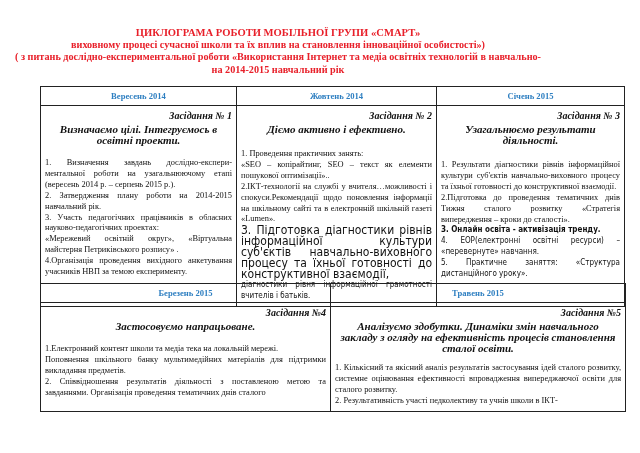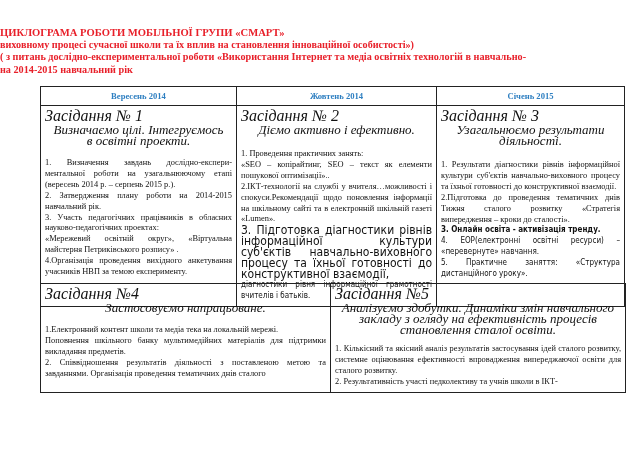--- a/index.html
+++ b/index.html
@@ -1,40 +1,40 @@
 <!DOCTYPE html>
 <html><head>
 <meta charset="utf-8">
 <style>
   html, body { margin: 0; padding: 0; }
   body {
     width: 640px; height: 453px; background: #ffffff; position: relative; overflow: hidden;
     font-family: "Liberation Serif", "DejaVu Serif", serif; color: #111;
   }
   .title-block {
-    position: absolute; left: 0; top: 27px; width: 556px; text-align: left;
+    position: absolute; left: 0; top: 27px; width: 556px; text-align: center;
     color: #e8202a; font-weight: bold; font-size: 10.2px; line-height: 12.2px;
   }
   .title-block .main { font-size: 10.6px; }
   table.grid {
     position: absolute; border-collapse: collapse; table-layout: fixed;
   }
   table.grid td {
     border: 1px solid #222; vertical-align: top; padding: 4px 4px; overflow: hidden;
   }
   td.month {
     text-align: center; color: #2e7fc1; font-weight: bold; font-size: 8.6px;
     line-height: 10px; height: 10px;
   }
   .meeting {
-    text-align: left; font-style: italic; font-weight: normal; font-size: 16px;
+    text-align: right; font-style: italic; font-weight: bold; font-size: 10px;
     line-height: 12px;
   }
   .motto {
-    text-align: center; font-style: italic; font-weight: normal; font-size: 13px;
+    text-align: center; font-style: italic; font-weight: bold; font-size: 11px;
     line-height: 11px; margin-top: 2px;
   }
   .items { font-size: 8.4px; line-height: 10.9px; margin-top: 11px; text-align: justify; }
   .items p { margin: 0; }
   .dense { font-family: "DejaVu Sans Condensed", "DejaVu Sans", sans-serif; }
   #t1 { left: 40px; top: 86px; width: 584px; }
   #t2 { left: 40px; top: 283px; width: 585px; }
   .c-body { height: 172px; }
   .c2-body { height: 88px; }
 </style>
@@ -97,20 +97,24 @@
   </tr>
 </tbody>
   </table>
 
 <table class="grid" id="t2">
   <colgroup>
       <col style="width:290px">
       <col style="width:295px">
     </colgroup>
   <tbody>
+      <tr>
+    <td class="month">Березень 2015</td>
+    <td class="month">Травень  2015</td>
+  </tr>
   <tr>
     <td class="c2-body">
       <div class="meeting">Засідання №4</div>
       <div class="motto">Застосовуємо  напрацьоване.</div>
       <div class="items" style="margin-top:12px;">
         <p>1.Електронний  контент  школи  та медіа тека на  локальній  мережі.</p>
         <p>Поповнення  шкільного  банку мультимедійних  матеріалів  для підтримки викладання предметів.</p>
         <p>2. Співвідношення  результатів  діяльності  з поставленою метою та завданнями. Організація   проведення   тематичних днів сталого</p>
       </div>
     </td>

